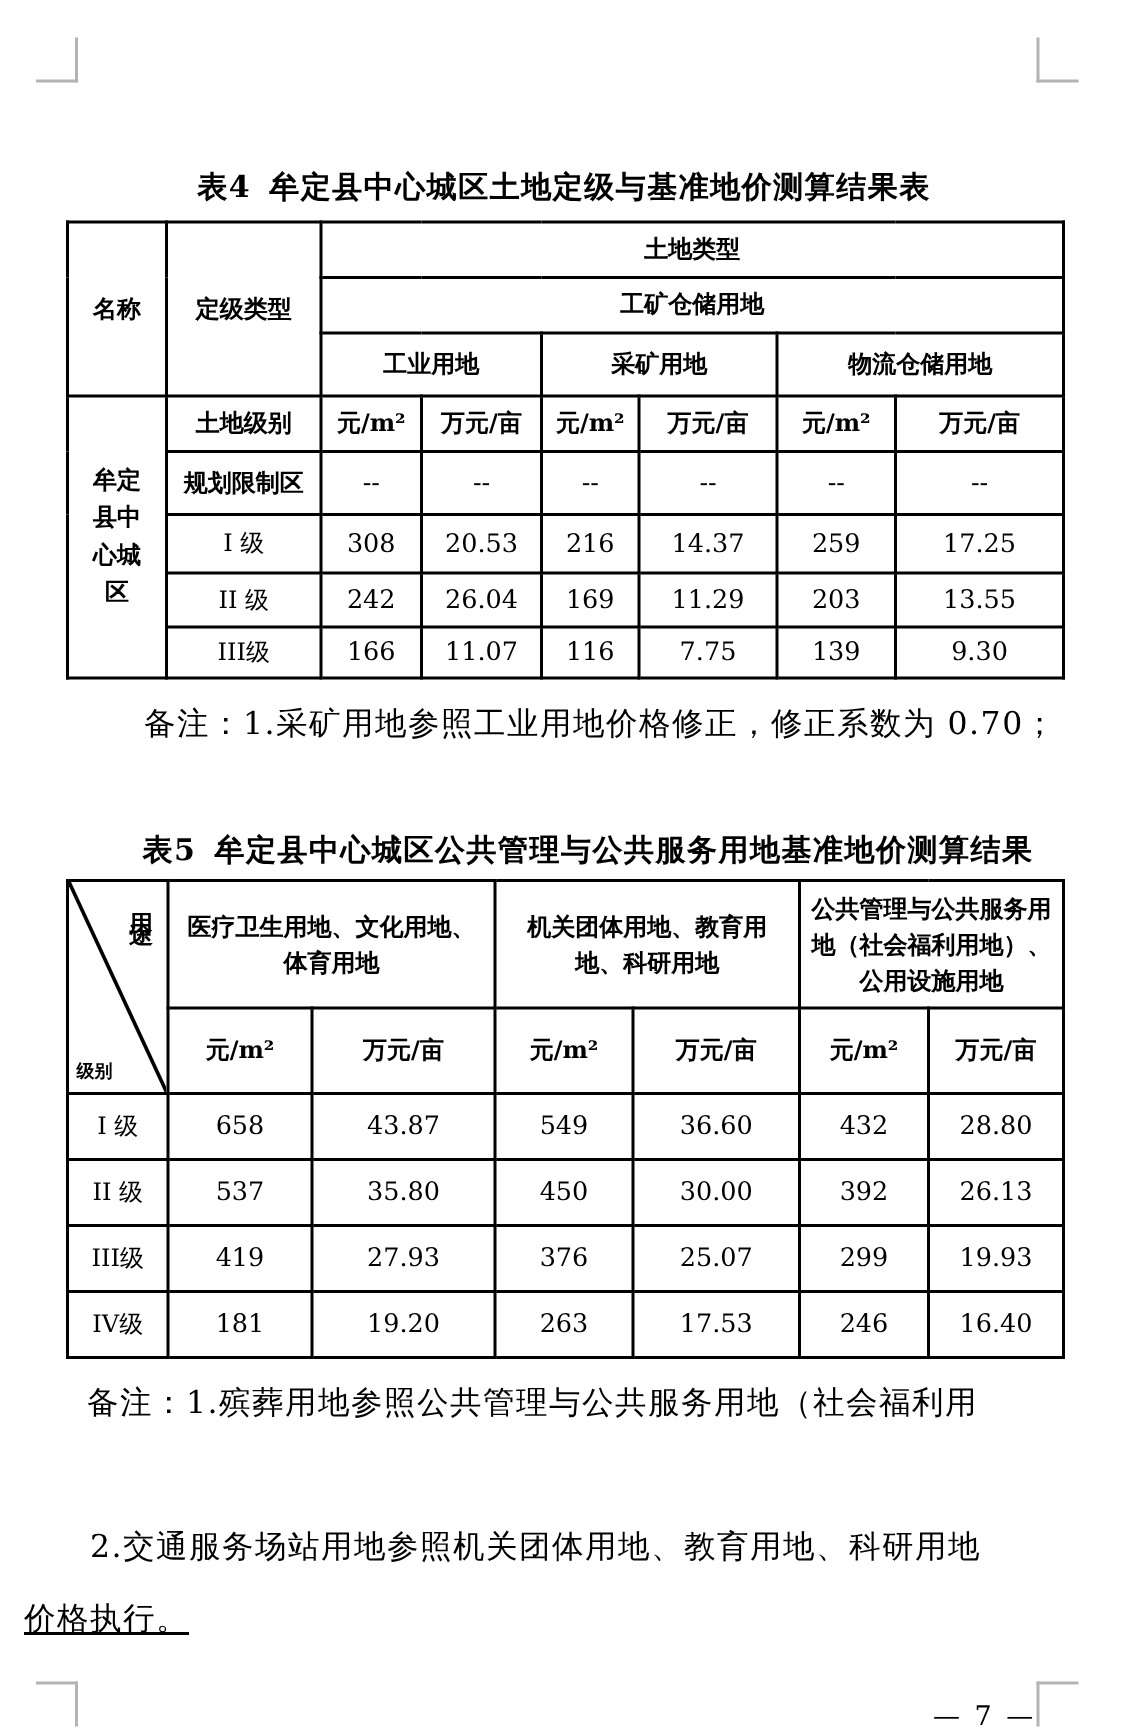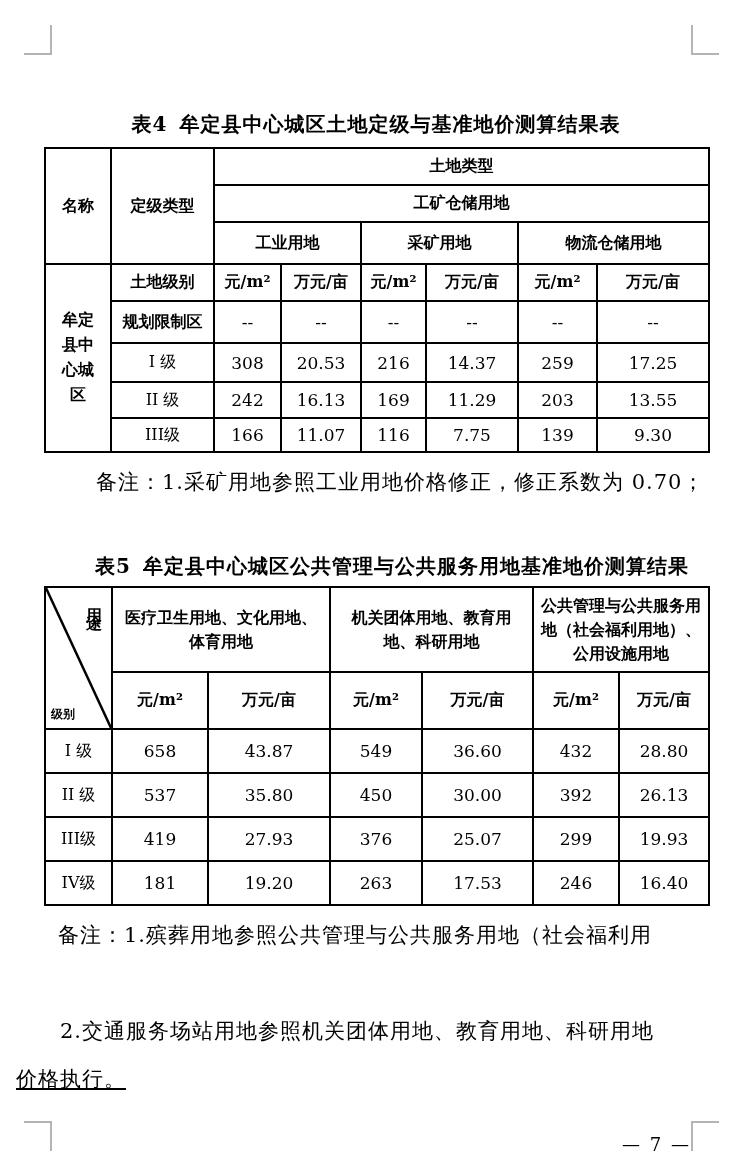--- a/index.html
+++ b/index.html
@@ -120,21 +120,21 @@
       <td class="num">308</td>
       <td class="num">20.53</td>
       <td class="num">216</td>
       <td class="num">14.37</td>
       <td class="num">259</td>
       <td class="num">17.25</td>
     </tr>
     <tr class="h36">
       <td>II 级</td>
       <td class="num">242</td>
-      <td class="num">16.13</td>
+      <td class="num">26.04</td>
       <td class="num">169</td>
       <td class="num">11.29</td>
       <td class="num">203</td>
       <td class="num">13.55</td>
     </tr>
     <tr class="h34">
       <td>III级</td>
       <td class="num">166</td>
       <td class="num">11.07</td>
       <td class="num">116</td>

